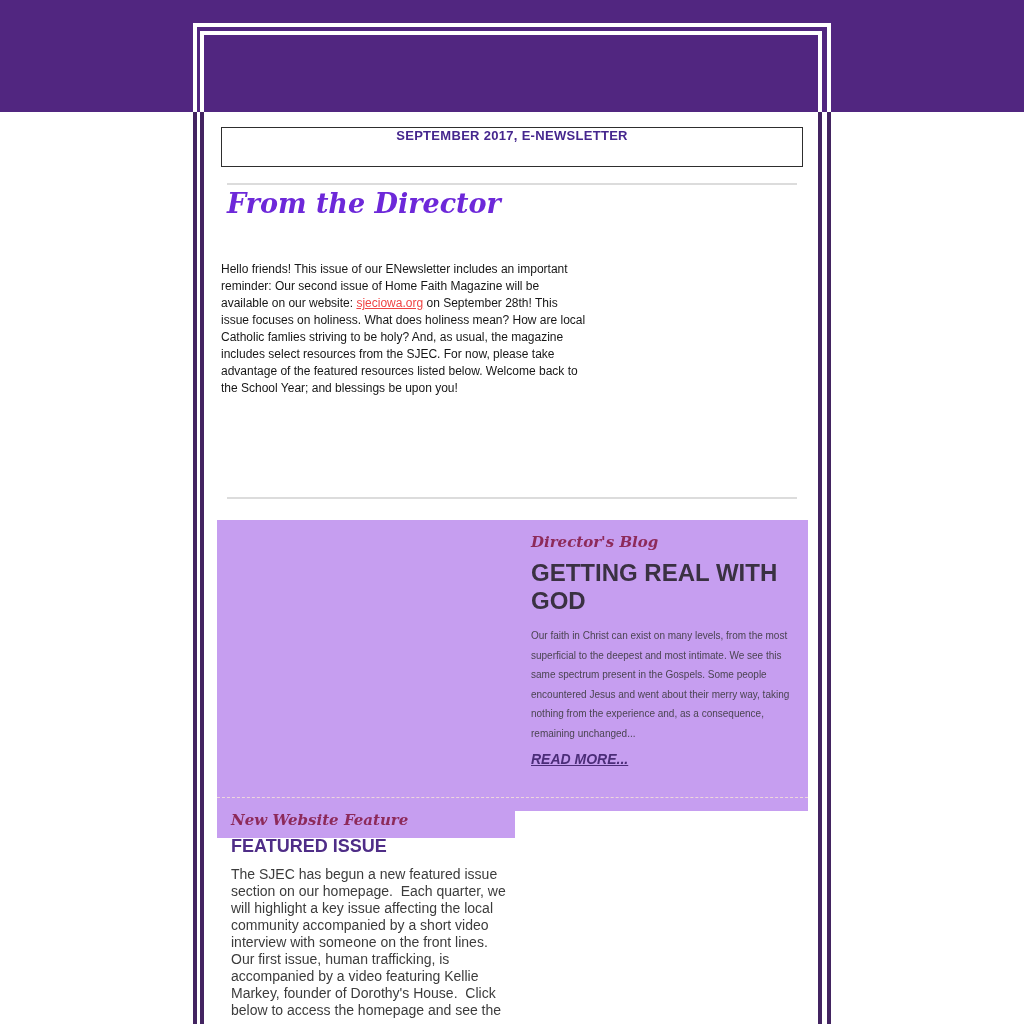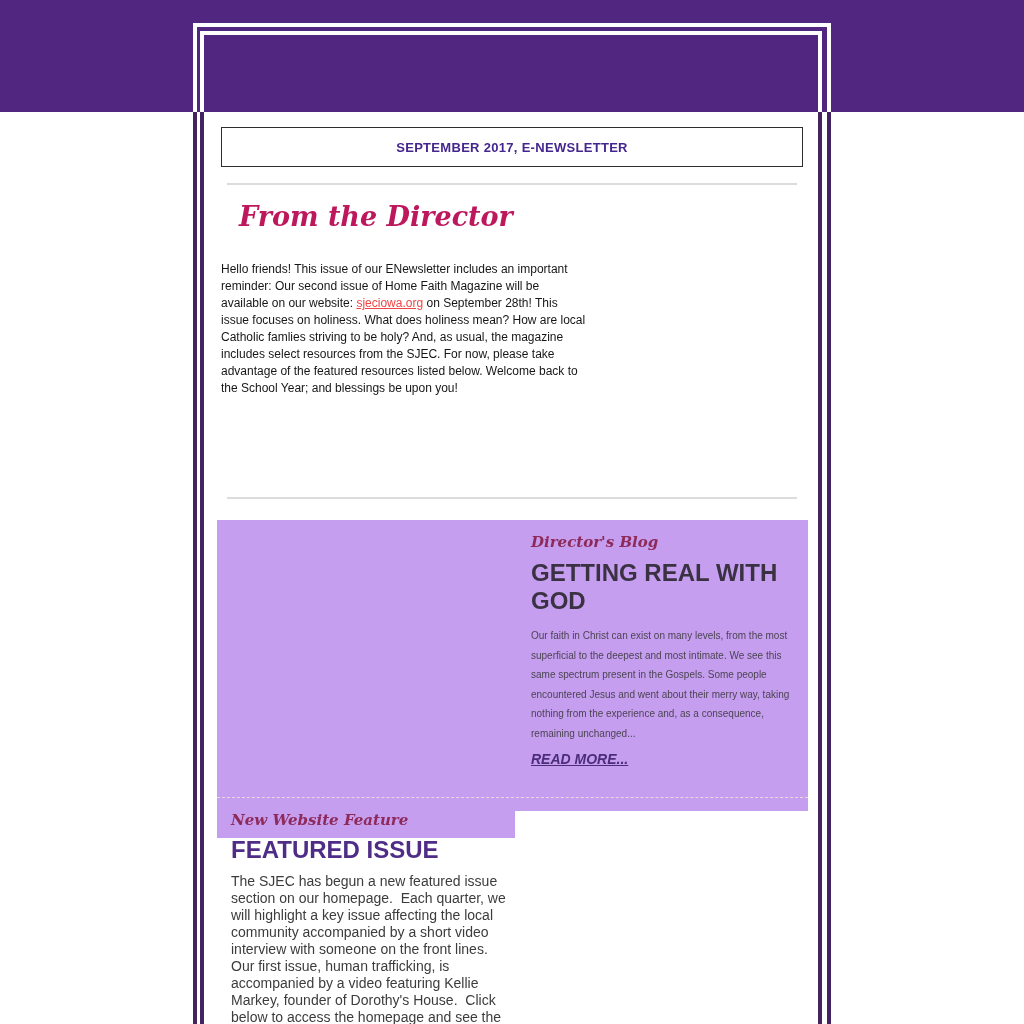--- a/index.html
+++ b/index.html
@@ -7,49 +7,49 @@
          font-family:"Liberation Sans",sans-serif;}
 
   
   .band{position:absolute;left:0;top:0;width:1024px;height:112px;background:#512680;}
   .vline{position:absolute;width:4px;background:#432461;}
   .vline.white{background:#ffffff;}
   .hline{position:absolute;height:4px;background:#ffffff;}
 
   
   .issue-box{position:absolute;left:221px;top:127px;width:582px;height:40px;background:#ffffff;
-             border:1px solid #2e2e2e;display:flex;align-items:center;justify-content:center;box-sizing:border-box;}
+             border:1px solid #2e2e2e;display:flex;justify-content:center;box-sizing:border-box;}
   .issue-box span{font-size:13px;font-weight:bold;letter-spacing:.3px;color:#45268e;}
 
   .divider{position:absolute;left:227px;width:570px;height:2px;background:#dcdcdc;}
 
   
-  .page-title{position:absolute;left:227px;top:201px;font-family:"DejaVu Serif",serif;
-              font-style:italic;font-weight:bold;font-size:27px;color:#be185d;margin-left:12px;}
+  .page-title{position:absolute;left:227px;top:188px;font-family:"DejaVu Serif",serif;
+              font-style:italic;font-weight:bold;font-size:27px;color:#6d28d9;}
   .intro{position:absolute;left:221px;top:261px;width:366px;font-size:12px;line-height:17px;
          color:#161616;white-space:pre-wrap;}
   .intro a{color:#ef4444;text-decoration:underline;cursor:pointer;}
 
   
   .blog-card{position:absolute;left:217px;top:520px;width:591px;height:318px;background:#c69ef0;}
   .blog-img{position:absolute;left:0;top:0;width:295px;height:268px;}
   .blog-col{position:absolute;left:314px;top:13px;width:266px;}
   .eyebrow{font-family:"DejaVu Serif",serif;font-style:italic;font-weight:bold;
            font-size:15px;color:#8d2a5a;margin:0 0 8px 0;}
   .blog-heading{font-size:24px;font-weight:bold;color:#3a3142;margin:0 0 11px 0;}
   .blog-body{font-size:10px;line-height:19.5px;color:#4b4452;margin:0 0 7px 0;white-space:pre-wrap;}
   .read-more{display:inline-block;font-size:14px;font-weight:bold;font-style:italic;
              color:#4b2d78;text-decoration:underline;cursor:pointer;}
 
   .dashed-divider{position:absolute;left:217px;top:797px;width:591px;height:0;
                   border-top:1px dashed #eed6dc;}
 
   
   .featured{position:absolute;left:231px;top:811px;width:284px;}
-  .featured-heading{font-size:24px;font-weight:bold;color:#4f2d87;margin:0 0 9px 0;}
+  .featured-heading{font-size:18px;font-weight:bold;color:#4f2d87;margin:0 0 9px 0;}
   .featured .eyebrow{margin-bottom:7px;}
   .featured-body{font-size:14px;line-height:17px;color:#3c3c3c;white-space:pre-wrap;}
   .featured-img{position:absolute;left:515px;top:811px;width:293px;height:213px;background:#ffffff;}
 </style>
 </head>
 <body>
 
 <div class="stage">
 
   <div class="band"></div>

